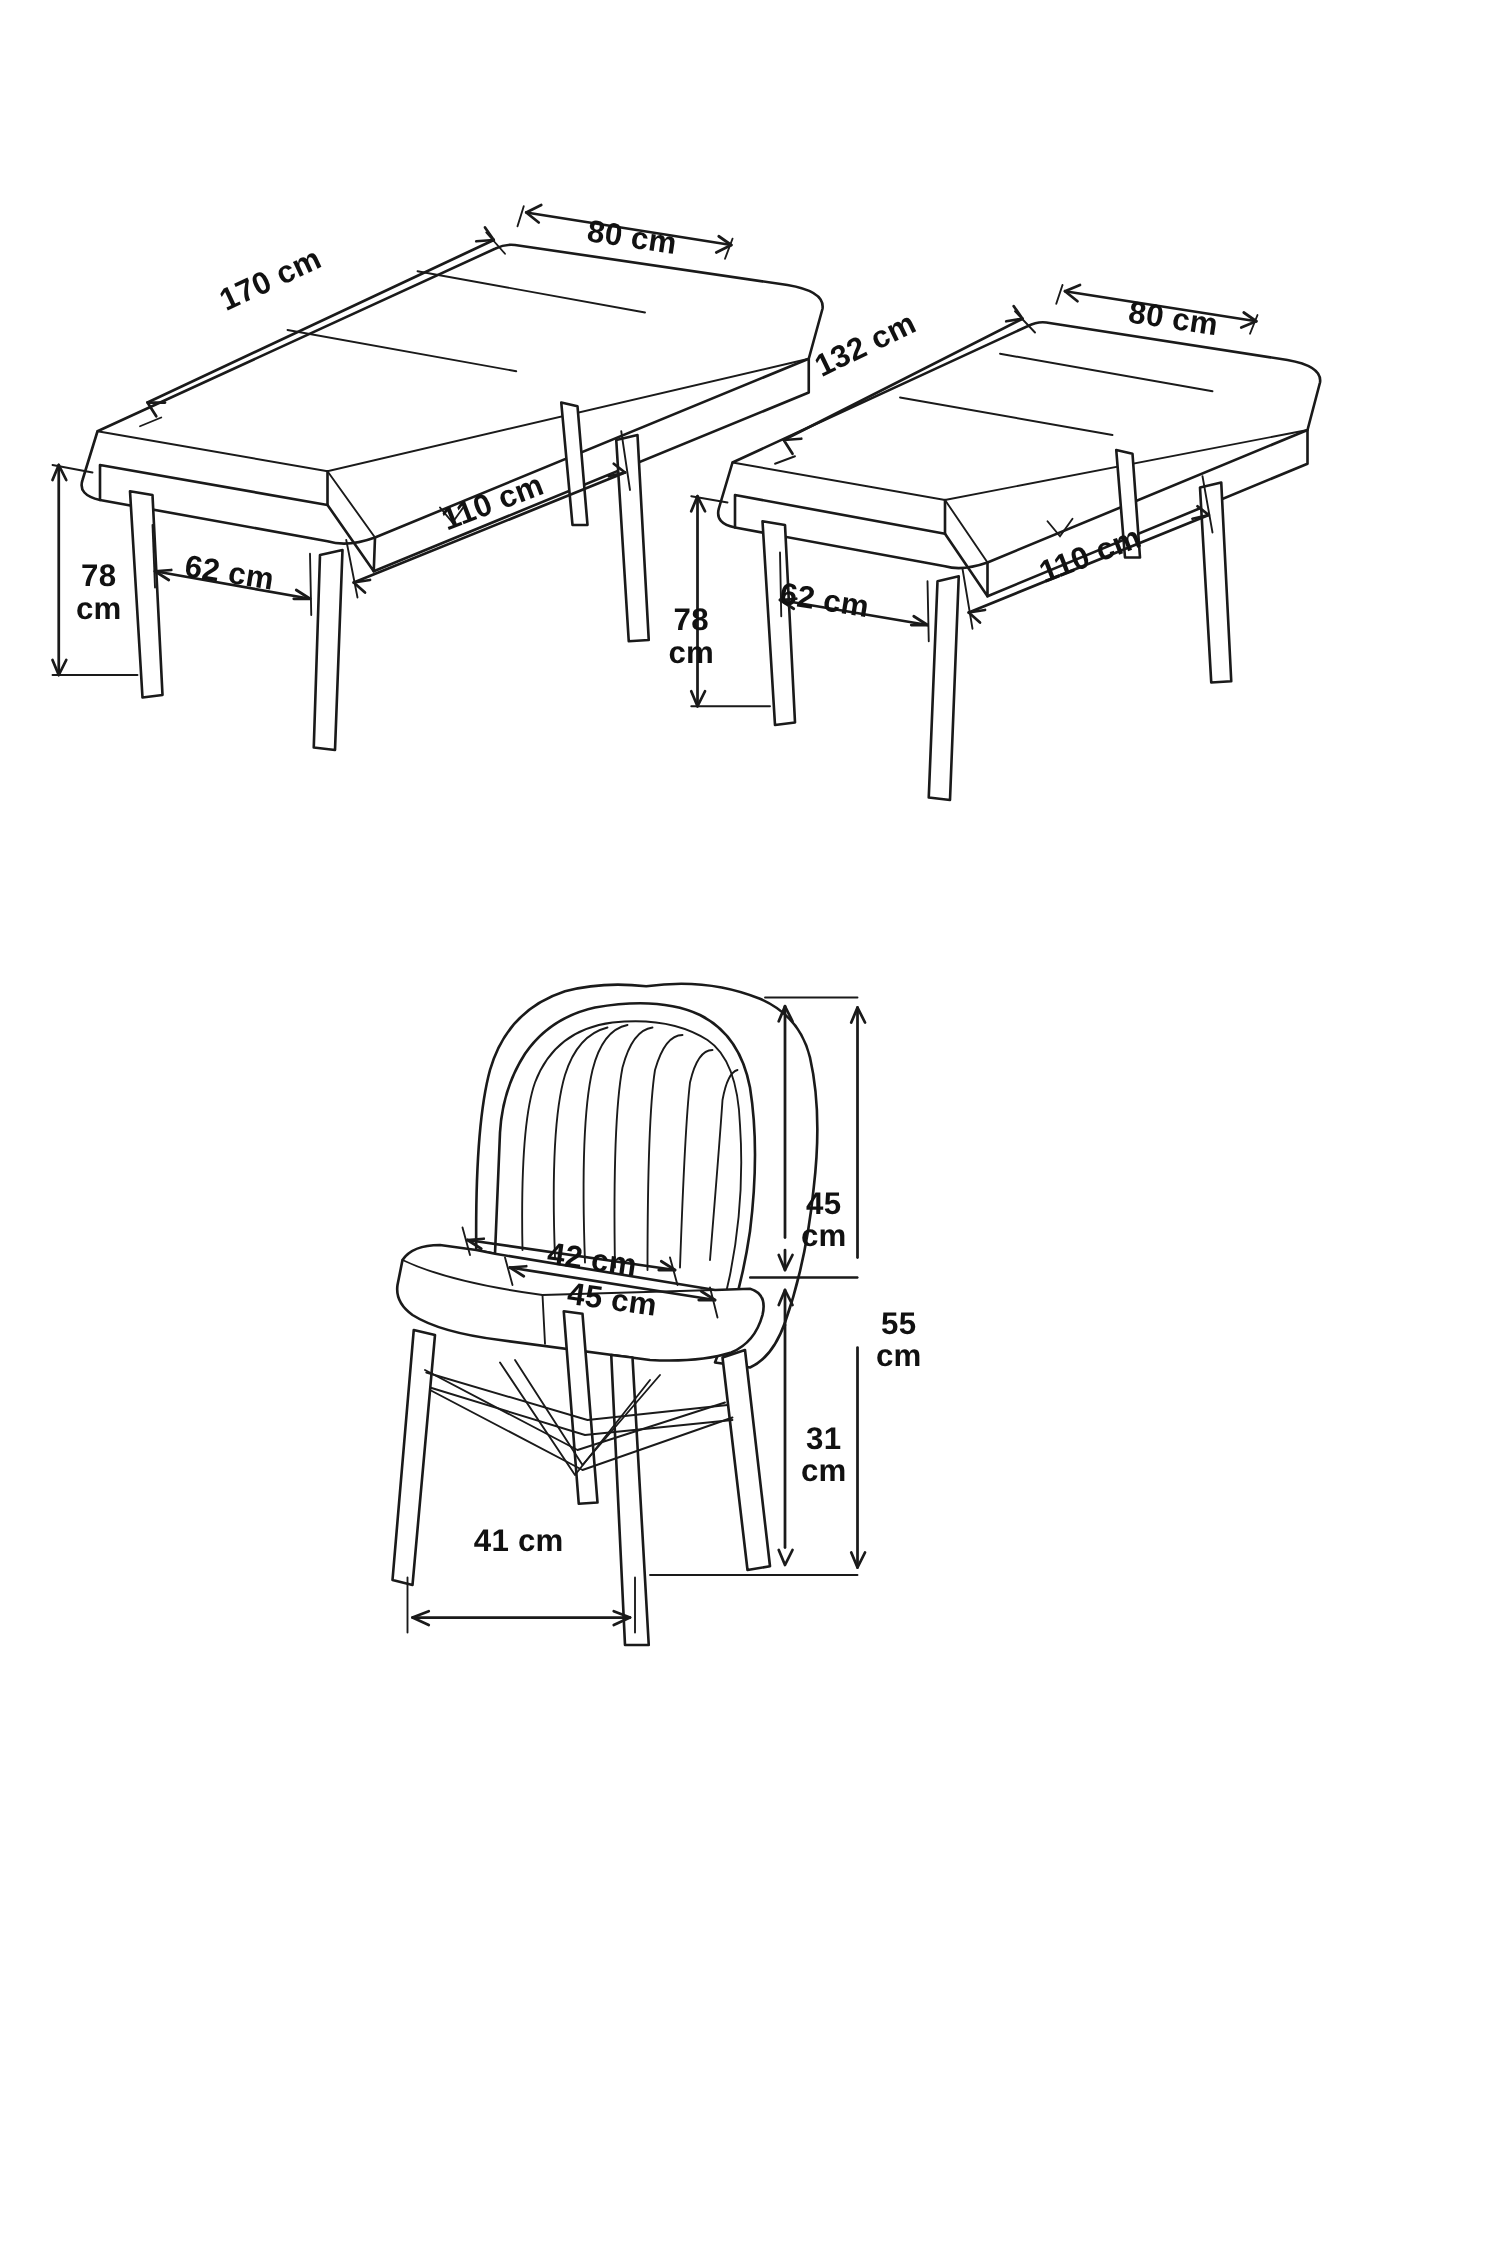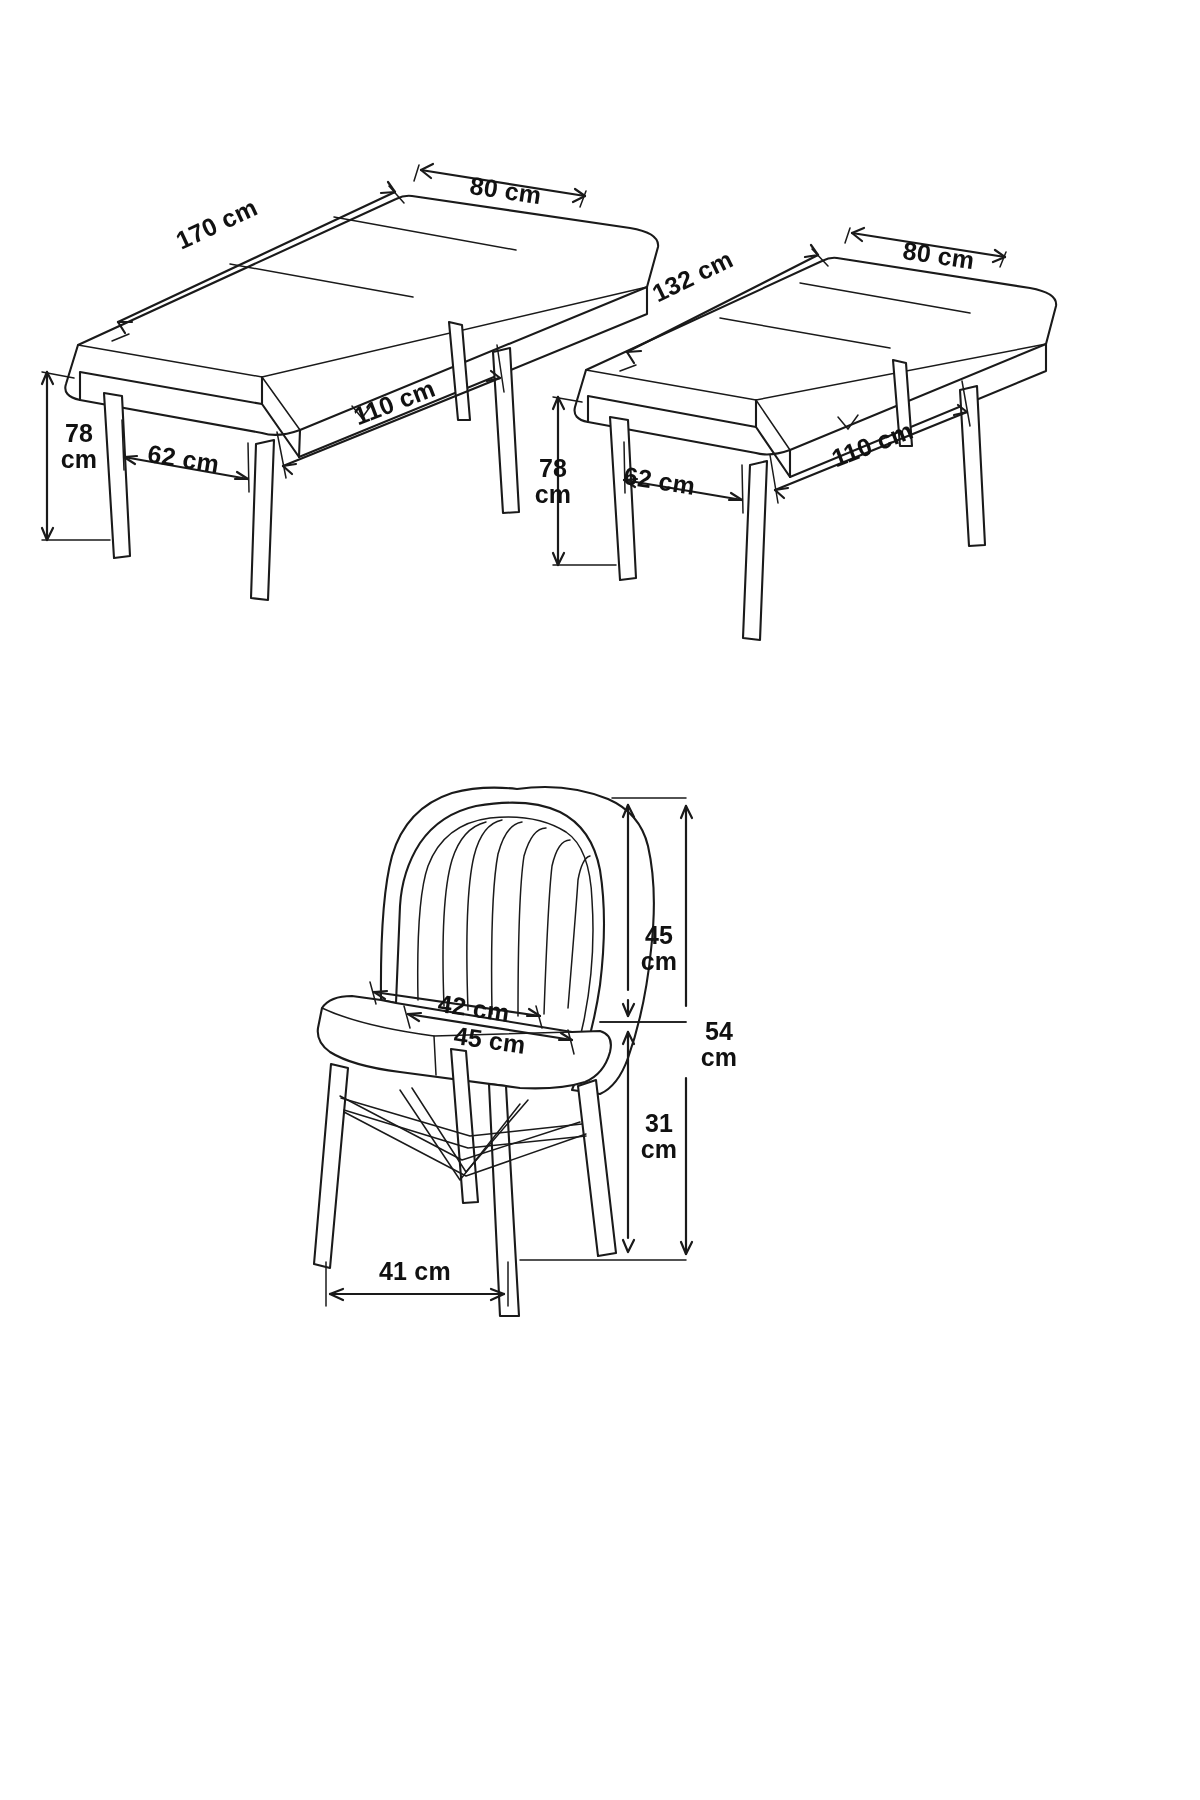--- a/index.html
+++ b/index.html
@@ -27,20 +27,21 @@
     font-weight: bold;
     color: #111111;
     white-space: pre;
     line-height: 1.05;
     letter-spacing: 0.2px;
   }
   .dim-label.stack {
     text-align: center;
     white-space: normal;
     width: 46px;
+    margin-top: 28px;
   }
   svg { display: block; }
   .ln  { fill: none; stroke: #1a1a1a; stroke-width: 2.1; stroke-linejoin: round; stroke-linecap: round; }
   .ln-thin { fill: none; stroke: #1a1a1a; stroke-width: 1.5; stroke-linecap: round; }
   .ln-dim { fill: none; stroke: #1a1a1a; stroke-width: 2.2; stroke-linecap: round; }
   .fillw { fill: #ffffff; }
 </style>
 </head>
 <body>
 
@@ -287,23 +288,23 @@
   <div class="dim-label" style="left:648px; top:283px; font-size:25px; transform:rotate(-26deg); transform-origin:left top;">132 cm</div>
 
   <div class="dim-label stack" style="left:530px; top:455px; font-size:25px;">78 cm</div>
 
   <div class="dim-label" style="left:626px; top:462px; font-size:25px; transform:rotate(9deg); transform-origin:left top;">62 cm</div>
 
   <div class="dim-label" style="left:828px; top:447px; font-size:25px; transform:rotate(-21deg); transform-origin:left top;">110 cm</div>
 
   <div class="dim-label stack" style="left:636px; top:922px; font-size:25px;">45 cm</div>
 
-  <div class="dim-label stack" style="left:696px; top:1018px; font-size:25px;">54 cm</div>
+  <div class="dim-label stack" style="left:696px; top:1018px; font-size:25px;">55 cm</div>
 
   <div class="dim-label stack" style="left:636px; top:1110px; font-size:25px;">31 cm</div>
 
   <div class="dim-label" style="left:440px; top:990px; font-size:25px; transform:rotate(8deg); transform-origin:left top;">42 cm</div>
 
   <div class="dim-label" style="left:456px; top:1022px; font-size:25px; transform:rotate(8deg); transform-origin:left top;">45 cm</div>
 
-  <div class="dim-label" style="left:379px; top:1258px; font-size:25px;">41 cm</div>
+  <div class="dim-label" style="left:379px; top:1220px; font-size:25px;">41 cm</div>
 
 </div>
 
 </body></html>

